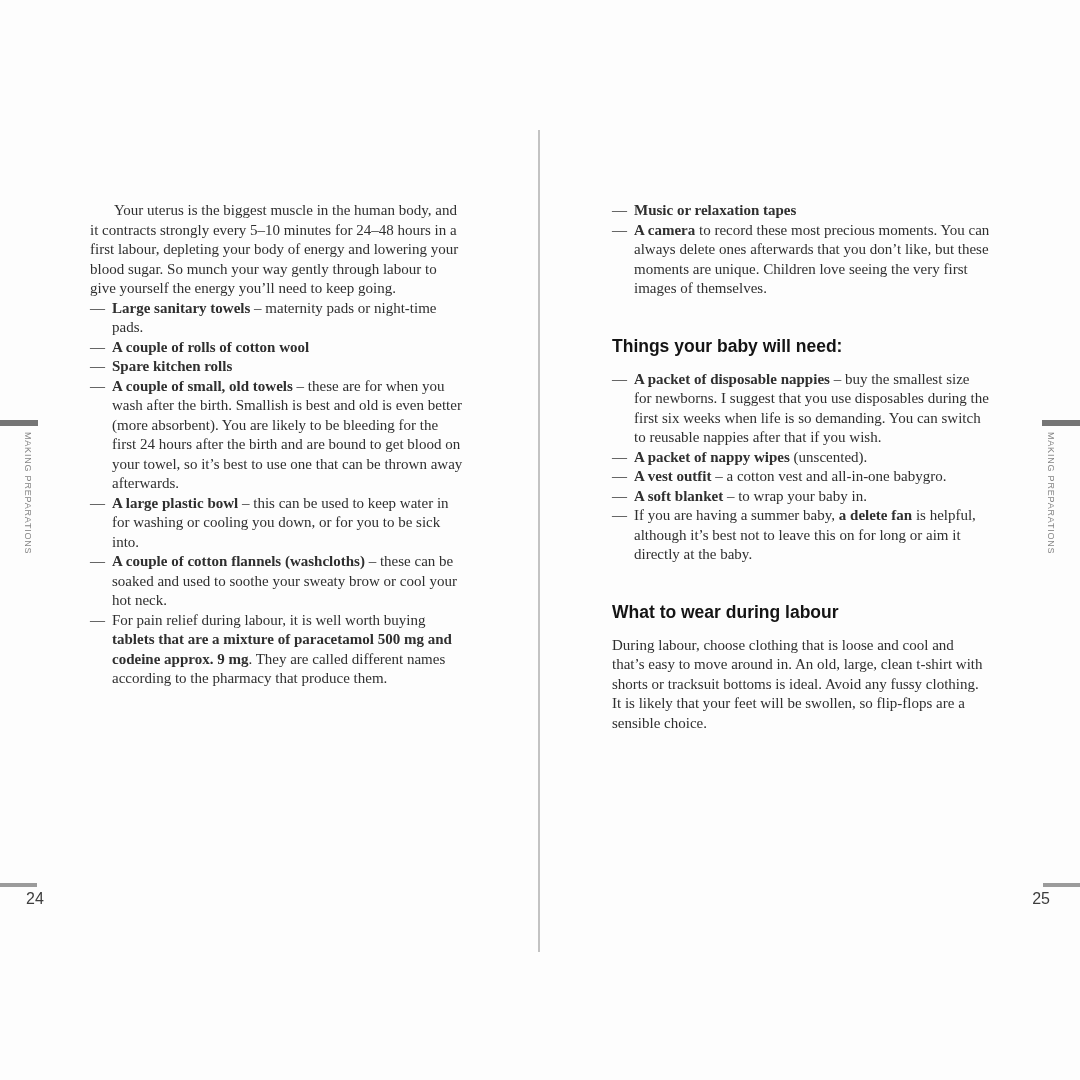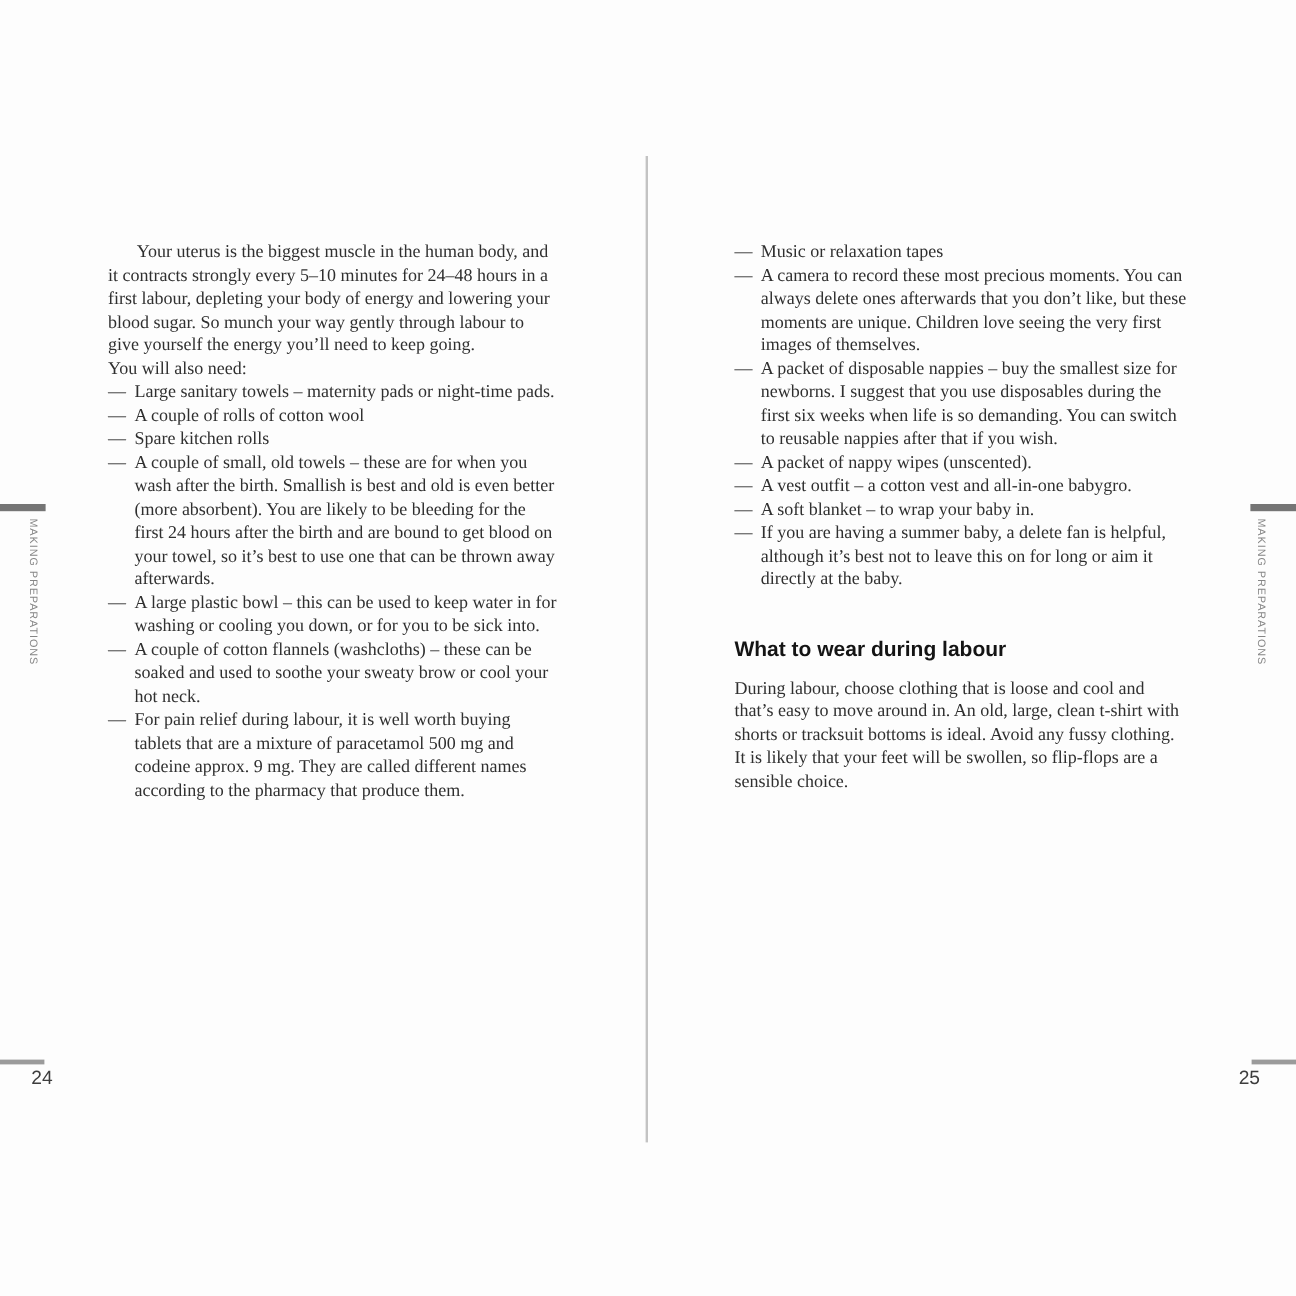--- a/index.html
+++ b/index.html
@@ -34,21 +34,21 @@
   .col-left  { left: 90px;  width: 374px; }
   .col-right { left: 612px; width: 378px; }
 
   .col p { margin: 0; }
   .indent { text-indent: 24px; }
   .list-intro { margin-top: 20px; margin-bottom: 9px; }
 
   
   .li { position: relative; padding-left: 22px; }
   .li .dash { position: absolute; left: 0; top: 0; }
-  .b { font-weight: 400; }
+  .b { font-weight: 700; }
 
   
   .heading {
     font-family: "Liberation Sans", sans-serif;
     font-weight: 700;
     font-size: 17.5px;
     line-height: 22px;
     color: #141414;
     margin: 36px 0 13px 0;
   }
@@ -97,36 +97,36 @@
   <div class="bar bar-bl"></div>
   <div class="pnum pnum-left">24</div>
 
   <div class="bar bar-tr"></div>
   <div class="vlabel vlabel-right">MAKING PREPARATIONS</div>
   <div class="bar bar-br"></div>
   <div class="pnum pnum-right">25</div>
 
   <div class="col col-left">
     <p class="indent">Your uterus is the biggest muscle in the human body, and it contracts strongly every 5–10 minutes for 24–48 hours in a first labour, depleting your body of energy and lowering your blood sugar. So munch your way gently through labour to give yourself the energy you’ll need to keep going.</p>
-    <p class="list-intro">You will also need:</p>
 
     <div class="li"><span class="dash">—</span><span class="t"></span><span class="b">Large sanitary towels</span><span class="t"> – maternity pads or night-time pads.</span></div>
     <div class="li"><span class="dash">—</span><span class="t"></span><span class="b">A couple of rolls of cotton wool</span><span class="t"></span></div>
     <div class="li"><span class="dash">—</span><span class="t"></span><span class="b">Spare kitchen rolls</span><span class="t"></span></div>
     <div class="li"><span class="dash">—</span><span class="t"></span><span class="b">A couple of small, old towels</span><span class="t"> – these are for when you wash after the birth. Smallish is best and old is even better (more absorbent). You are likely to be bleeding for the first 24 hours after the birth and are bound to get blood on your towel, so it’s best to use one that can be thrown away afterwards.</span></div>
     <div class="li"><span class="dash">—</span><span class="t"></span><span class="b">A large plastic bowl</span><span class="t"> – this can be used to keep water in for washing or cooling you down, or for you to be sick into.</span></div>
     <div class="li"><span class="dash">—</span><span class="t"></span><span class="b">A couple of cotton flannels (washcloths)</span><span class="t"> – these can be soaked and used to soothe your sweaty brow or cool your hot neck.</span></div>
     <div class="li"><span class="dash">—</span><span class="t">For pain relief during labour, it is well worth buying </span><span class="b">tablets that are a mixture of paracetamol 500 mg and codeine approx. 9 mg</span><span class="t">. They are called different names according to the pharmacy that produce them.</span></div>
   </div>
 
   <div class="col col-right">
 
     <div class="li"><span class="dash">—</span><span class="t"></span><span class="b">Music or relaxation tapes</span><span class="t"></span></div>
     <div class="li"><span class="dash">—</span><span class="t"></span><span class="b">A camera</span><span class="t"> to record these most precious moments. You can always delete ones afterwards that you don’t like, but these moments are unique. Children love seeing the very first images of themselves.</span></div>
 
+    <h2 class="heading">Things your baby will need:</h2>
 
     <div class="li"><span class="dash">—</span><span class="t"></span><span class="b">A packet of disposable nappies</span><span class="t"> – buy the smallest size for newborns. I suggest that you use disposables during the first six weeks when life is so demanding. You can switch to reusable nappies after that if you wish.</span></div>
     <div class="li"><span class="dash">—</span><span class="t"></span><span class="b">A packet of nappy wipes</span><span class="t"> (unscented).</span></div>
     <div class="li"><span class="dash">—</span><span class="t"></span><span class="b">A vest outfit</span><span class="t"> – a cotton vest and all-in-one babygro.</span></div>
     <div class="li"><span class="dash">—</span><span class="t"></span><span class="b">A soft blanket</span><span class="t"> – to wrap your baby in.</span></div>
     <div class="li"><span class="dash">—</span><span class="t">If you are having a summer baby, </span><span class="b">a delete fan</span><span class="t"> is helpful, although it’s best not to leave this on for long or aim it directly at the baby.</span></div>
 
     <h2 class="heading">What to wear during labour</h2>
 
     <p>During labour, choose clothing that is loose and cool and that’s easy to move around in. An old, large, clean t-shirt with shorts or tracksuit bottoms is ideal. Avoid any fussy clothing. It is likely that your feet will be swollen, so flip-flops are a sensible choice.</p>

